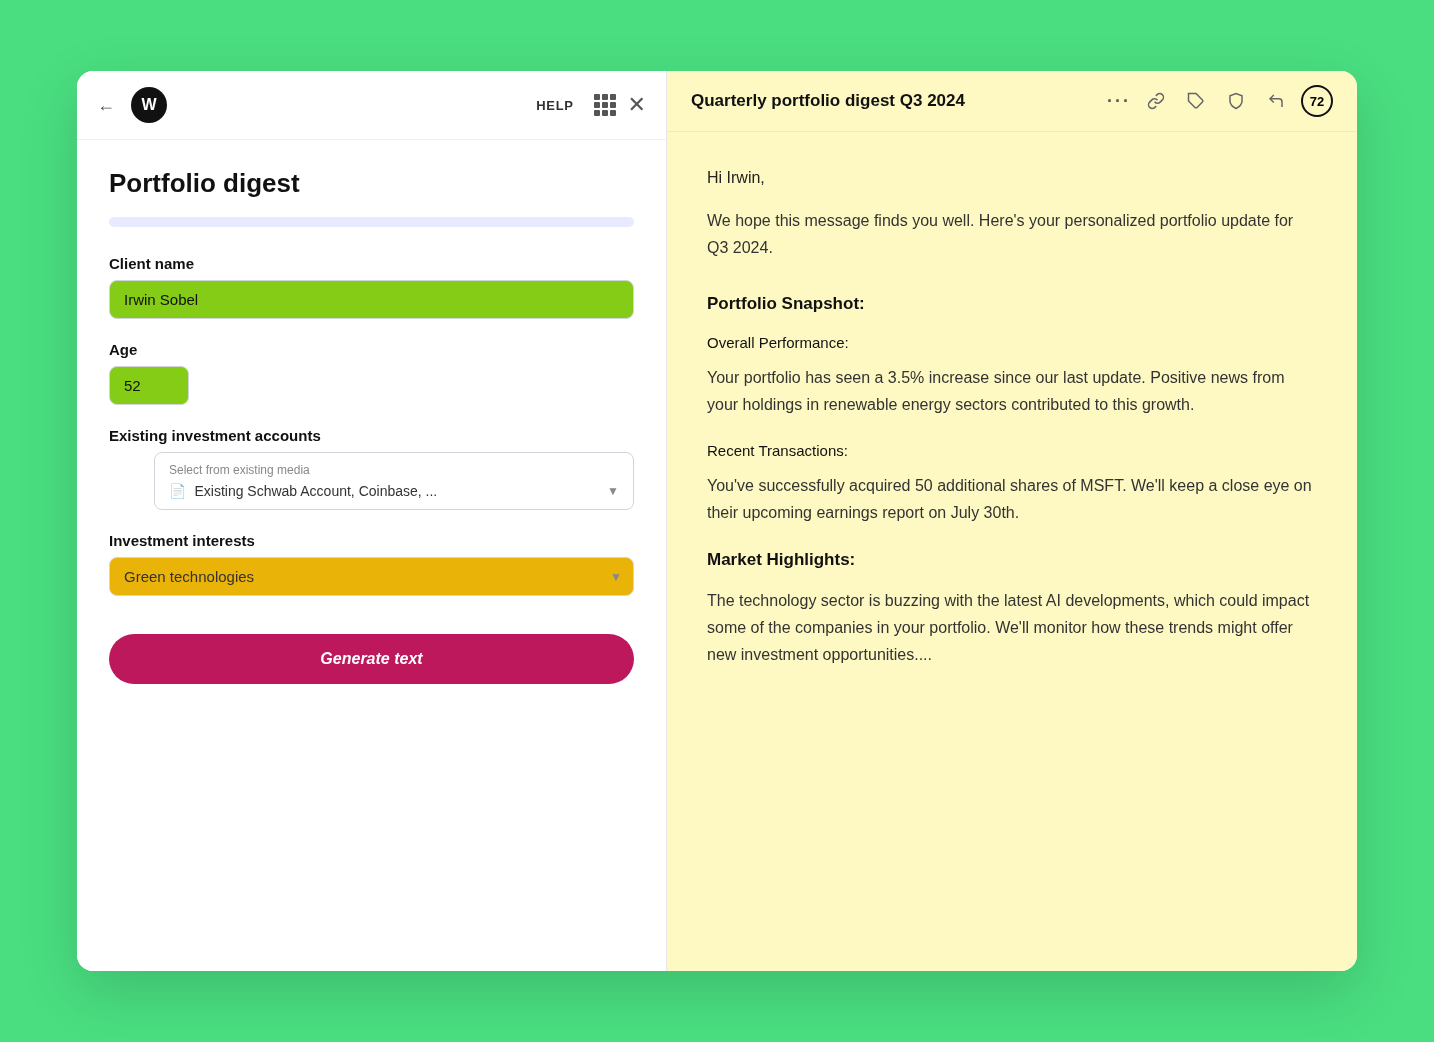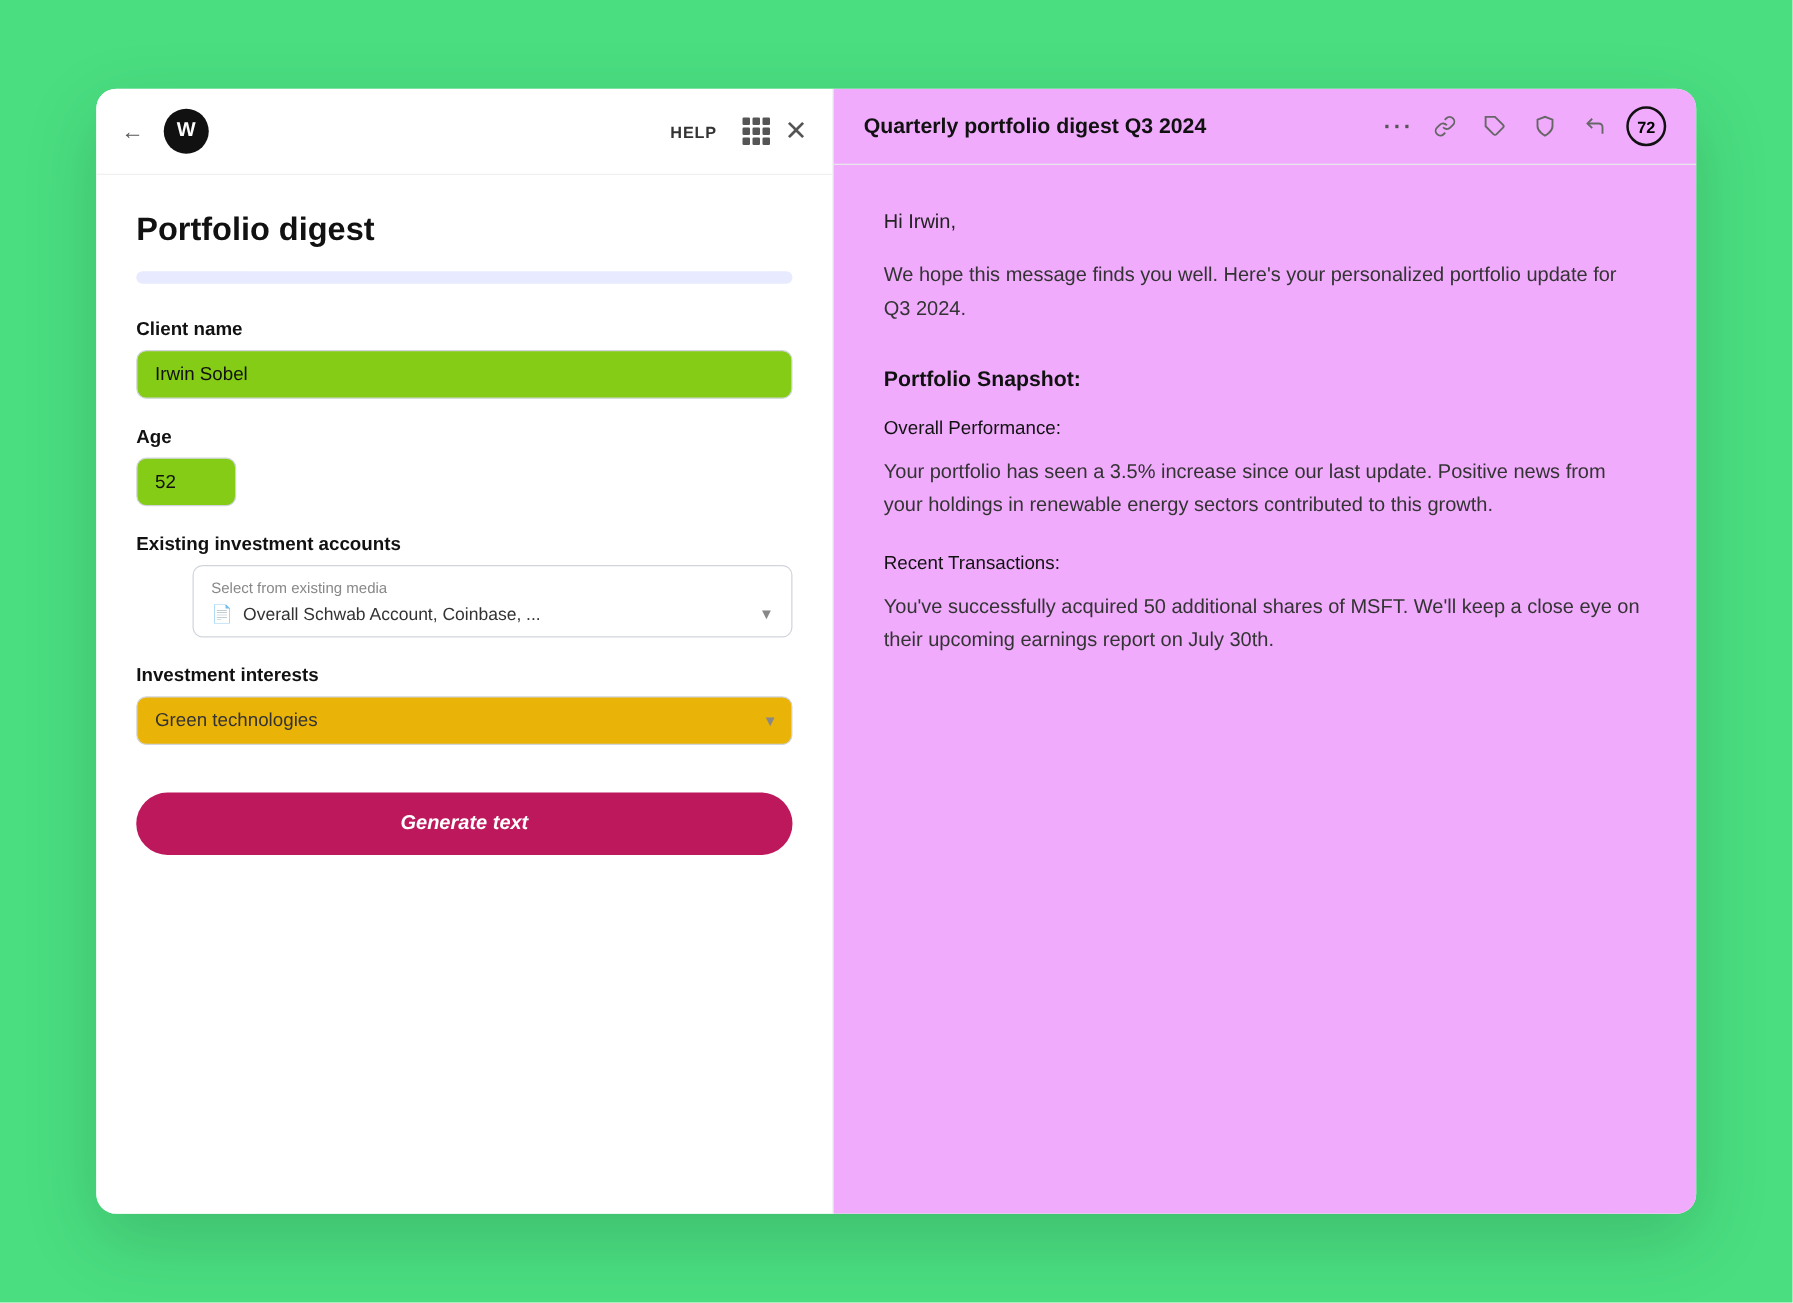--- a/index.html
+++ b/index.html
@@ -186,21 +186,21 @@
       padding: 16px;
       font-size: 16px;
       font-weight: 600;
       cursor: pointer;
       margin-top: 16px;
       font-style: italic;
     }
     
     .right-panel {
       flex: 1;
-      background: #f0abfc;
+      background: #fef9c3;
       display: flex;
       flex-direction: column;
     }
     .right-header {
       display: flex;
       align-items: center;
       padding: 14px 24px;
       border-bottom: 1px solid #e5e7eb;
       gap: 12px;
     }
@@ -320,21 +320,21 @@
         <div class="field-label">Age</div>
         <input type="text" class="text-input age-input" value="52" style="">
       </div>
 
       <div class="field-group">
         <div class="field-label">Existing investment accounts</div>
         <div class="investment-accounts-wrapper">
           <div class="select-from-label">Select from existing media</div>
           <div class="select-row">
             <span class="doc-icon">📄</span>
-            <span class="select-value">Overall Schwab Account, Coinbase, ...</span>
+            <span class="select-value">Existing Schwab Account, Coinbase, ...</span>
             <span class="chevron-down">▼</span>
           </div>
         </div>
       </div>
 
       <div class="field-group">
         <div class="field-label">Investment interests</div>
         <div class="select-wrapper">
           <select>
             <option>Green technologies</option>
@@ -391,15 +391,19 @@
         <p class="section-title">Portfolio Snapshot:</p>
         <p class="sub-title">Overall Performance:</p>
         <p class="body-text">Your portfolio has seen a 3.5% increase since our last update. Positive news from your holdings in renewable energy sectors contributed to this growth.</p>
       </div>
 
       <div class="section-block">
         <p class="sub-title">Recent Transactions:</p>
         <p class="body-text">You've successfully acquired 50 additional shares of MSFT. We'll keep a close eye on their upcoming earnings report on July 30th.</p>
       </div>
 
+      <div class="section-block">
+        <p class="section-title">Market Highlights:</p>
+        <p class="body-text">The technology sector is buzzing with the latest AI developments, which could impact some of the companies in your portfolio. We'll monitor how these trends might offer new investment opportunities....</p>
+      </div>
     </div>
   </div>
 </div>
 
 </body></html>

